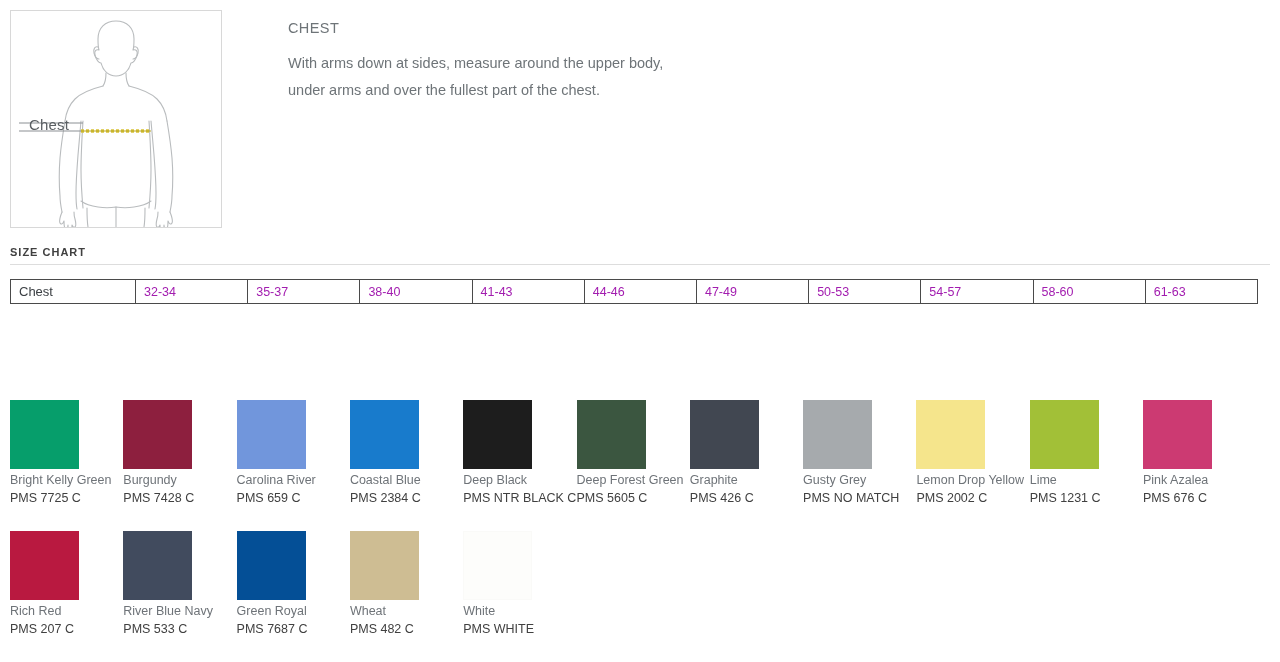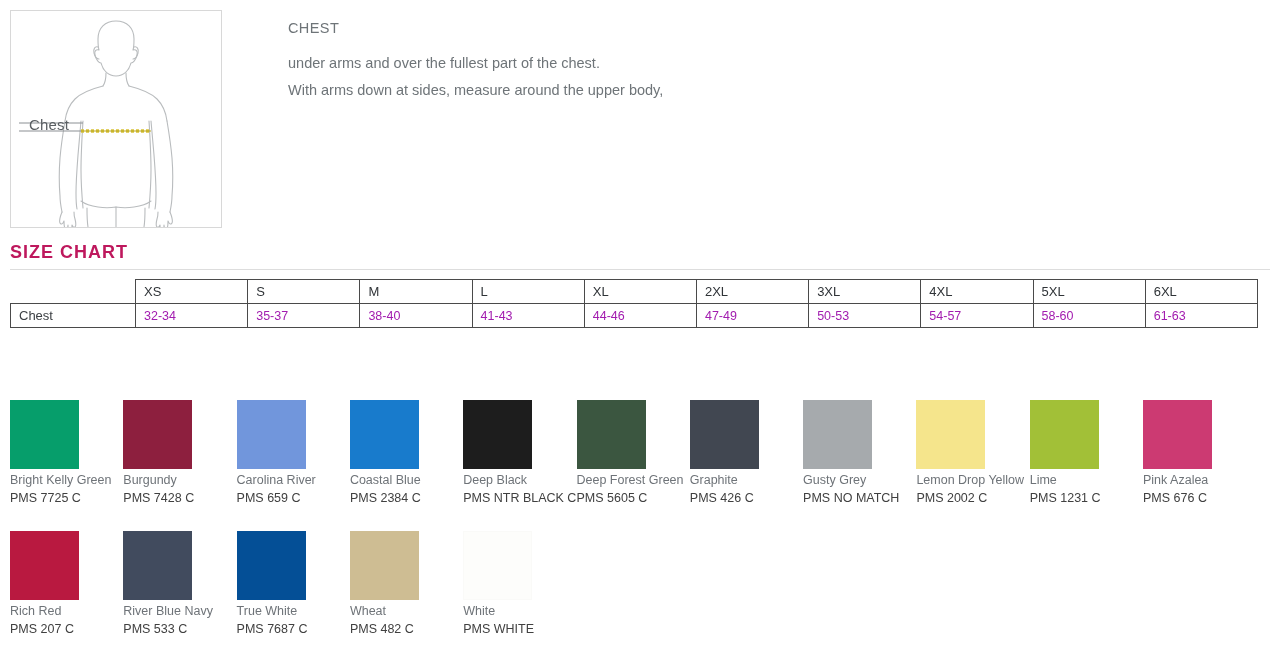--- a/index.html
+++ b/index.html
@@ -39,21 +39,21 @@
     font-size: 14.5px; color: #6e7478; line-height: 27px;
   }
 
   
   .section-head {
     position: absolute; left: 10px;
     width: 1260px;
   }
   .section-head .h {
     display: inline-block;
-    font-size: 18px; font-weight: bold; color: #be185d;
+    font-size: 11px; font-weight: bold; color: #404040;
     letter-spacing: 1px; padding-bottom: 6px;
   }
   .section-head .rule {
     border-bottom: 1px solid #dddddd;
     width: 1260px; height: 1px;
   }
 
   
   .size-table {
     position: absolute; left: 10px; top: 279px;
@@ -156,48 +156,35 @@
         <line x1="70" y1="120" x2="140" y2="120" stroke="#b8a622" stroke-width="1"></line>
 
         <line x1="8" y1="120" x2="70" y2="120" stroke="#8b9094" stroke-width="1.1"></line>
         <line x1="8" y1="112" x2="72" y2="112" stroke="#8b9094" stroke-width="1"></line>
       </svg>
       <div class="chest-label">Chest</div>
     </div>
 
     <div class="desc">
       <div class="title">CHEST</div>
+      <div class="line">With arms down at sides, measure around the upper body,</div>
       <div class="line">under arms and over the fullest part of the chest.</div>
-      <div class="line">With arms down at sides, measure around the upper body,</div>
     </div>
   </div>
 
   <div class="section-head" style="top:242px;">
     <div class="h">SIZE CHART</div>
     <div class="rule"></div>
   </div>
 
   <table class="size-table">
     <colgroup>
         <col class="first">
       </colgroup>
     <tbody id="size-table-body">
-        <tr>
-          <td class="corner"></td>
-          <td class="colhead">XS</td>
-          <td class="colhead">S</td>
-          <td class="colhead">M</td>
-          <td class="colhead">L</td>
-          <td class="colhead">XL</td>
-          <td class="colhead">2XL</td>
-          <td class="colhead">3XL</td>
-          <td class="colhead">4XL</td>
-          <td class="colhead">5XL</td>
-          <td class="colhead">6XL</td>
-        </tr>
         <tr>
           <td class="rowhead">Chest</td>
           <td>32-34</td>
           <td>35-37</td>
           <td>38-40</td>
           <td>41-43</td>
           <td>44-46</td>
           <td>47-49</td>
           <td>50-53</td>
           <td>54-57</td>
@@ -269,21 +256,21 @@
         <div class="swatch-name">Rich Red</div>
         <div class="swatch-pms">PMS 207 C</div>
       </div>
       <div class="swatch-cell" style="left: 123.3px; top: 131px;">
         <span class="swatch" style="background: rgb(65, 75, 94);"></span>
         <div class="swatch-name">River Blue Navy</div>
         <div class="swatch-pms">PMS 533 C</div>
       </div>
       <div class="swatch-cell" style="left: 236.6px; top: 131px;">
         <span class="swatch" style="background: rgb(4, 79, 150);"></span>
-        <div class="swatch-name">True White</div>
+        <div class="swatch-name">Green Royal</div>
         <div class="swatch-pms">PMS 7687 C</div>
       </div>
       <div class="swatch-cell" style="left: 349.9px; top: 131px;">
         <span class="swatch" style="background: rgb(206, 189, 147);"></span>
         <div class="swatch-name">Wheat</div>
         <div class="swatch-pms">PMS 482 C</div>
       </div>
       <div class="swatch-cell" style="left: 463.2px; top: 131px;">
         <span class="swatch" style="background: rgb(253, 253, 251); border: 1px solid rgb(250, 250, 248);"></span>
         <div class="swatch-name">White</div>

